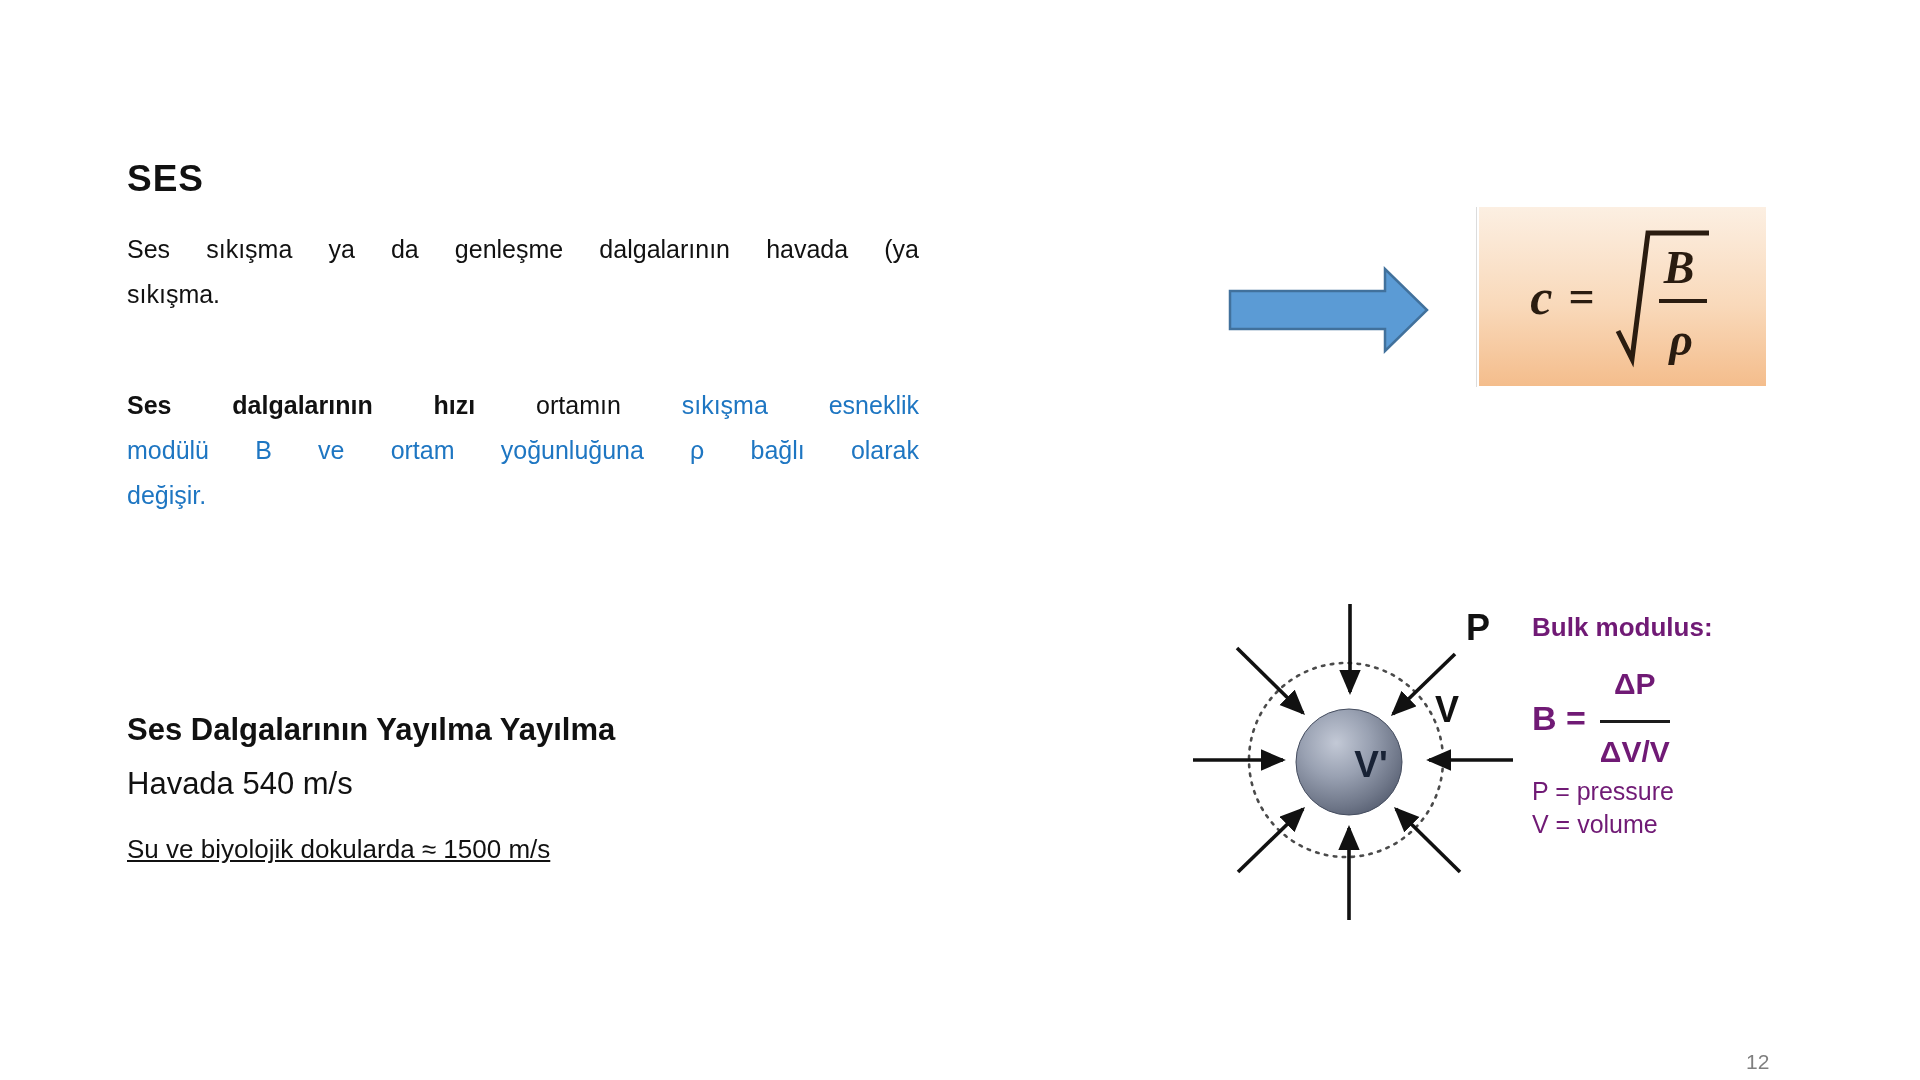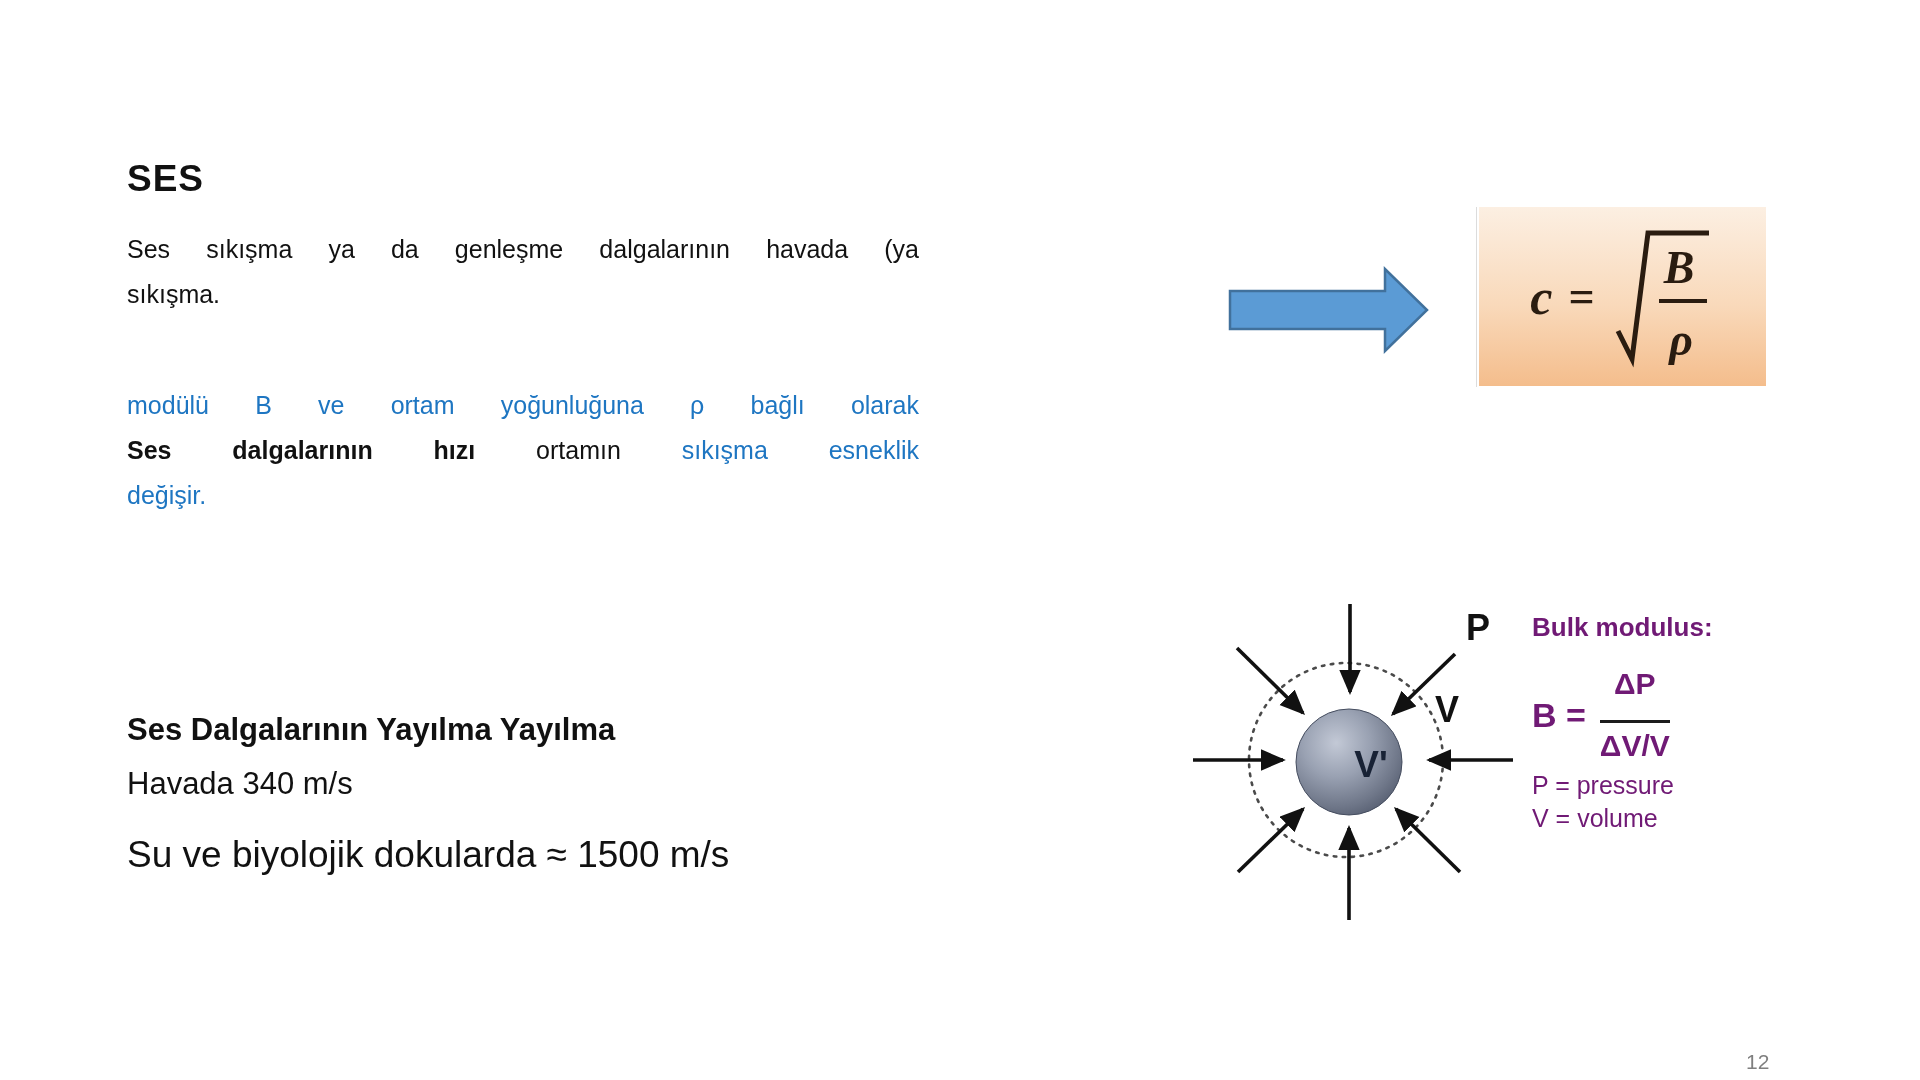--- a/index.html
+++ b/index.html
@@ -12,21 +12,21 @@
 
   
   .slide-title { left:127px; top:158px; font-size:37px; font-weight:700; letter-spacing:1px; }
   .para { left:127px; top:227px; width:792px; font-size:25px; line-height:45px; }
   .para2 { top:383px; }
   .just { text-align:justify; text-align-last:justify; }
   .blue { color:#1E76C2; }
   .bold { font-weight:700; }
   .speeds-heading { left:127px; top:712px; font-size:31px; font-weight:700; }
   .speed-line1 { left:127px; top:766px; font-size:31px; }
-  .speed-line2 { left:127px; top:834px; font-size:37px; }
+  .speed-line2 { left:127px; top:834px; font-size:26px;text-decoration:underline; }
 
   
   .arrow-wrap { left:1226px; top:260px; width:205px; height:100px; }
 
   
   .img-edge { left:1476px; top:207px; width:1px; height:180px; background:#dcdcdc; }
   .formula-box {
     left:1479px; top:207px; width:287px; height:179px;
     background:linear-gradient(180deg,#FCEFE2 0%,#F9D9BA 55%,#F4BD8C 100%);
     display:flex; align-items:center; justify-content:center; gap:16px;
@@ -39,49 +39,49 @@
   
   .diagram-wrap { left:1183px; top:588px; width:345px; height:375px; }
 
   
   .bulk-block { left:1532px; top:612px; width:300px; color:#701a75; }
   .bulk-title { font-size:26px; font-weight:700; }
   .bulk-formula { margin-top:24px; display:flex; align-items:center; gap:14px; font-weight:700; }
   .bulk-lhs { font-size:34px; }
   .bulk-frac { display:inline-block; text-align:center; font-size:30px; }
   .bulk-frac .num { padding:0 10px 19px 10px; border-bottom:3px solid #1c1c1c; }
-  .bulk-frac .den { padding-top:6px; }
+  .bulk-frac .den { padding-top:12px; }
   .bulk-legend { margin-top:6px; font-size:25px; line-height:33px; }
 
   .page-number { left:1746px; top:1014px; font-size:21px; color:#7F7F7F;margin-top:36px; }
 </style>
 </head>
 <body>
 
 <div>
 
   <div class="abs slide-title">SES</div>
 
   <div class="abs para">
     <div class="just">Ses sıkışma ya da genleşme dalgalarının havada (ya</div>
     <div>sıkışma.</div>
   </div>
 
   <div class="abs para para2">
-    <div class="just blue">modülü B ve ortam yoğunluğuna ρ bağlı olarak</div>
     <div class="just">
       <span class="bold">Ses dalgalarının hızı</span>
       <span>ortamın</span>
       <span class="blue">sıkışma esneklik</span>
     </div>
+    <div class="just blue">modülü B ve ortam yoğunluğuna ρ bağlı olarak</div>
     <div class="blue">değişir.</div>
   </div>
 
   <div class="abs speeds-heading">Ses Dalgalarının Yayılma Yayılma</div>
-  <div class="abs speed-line1">Havada 340 m/s</div>
+  <div class="abs speed-line1">Havada 540 m/s</div>
   <div class="abs speed-line2">Su ve biyolojik dokularda ≈ 1500 m/s</div>
 
   <div class="abs arrow-wrap">
     <svg width="205" height="100" viewBox="0 0 205 100">
       <path d="M4,31 L159,31 L159,9 L201,50 L159,91 L159,69 L4,69 Z" fill="#5B9BD5" stroke="#41719C" stroke-width="2.5" stroke-linejoin="miter"></path>
     </svg>
   </div>
 
   <div class="abs img-edge"></div>
 

